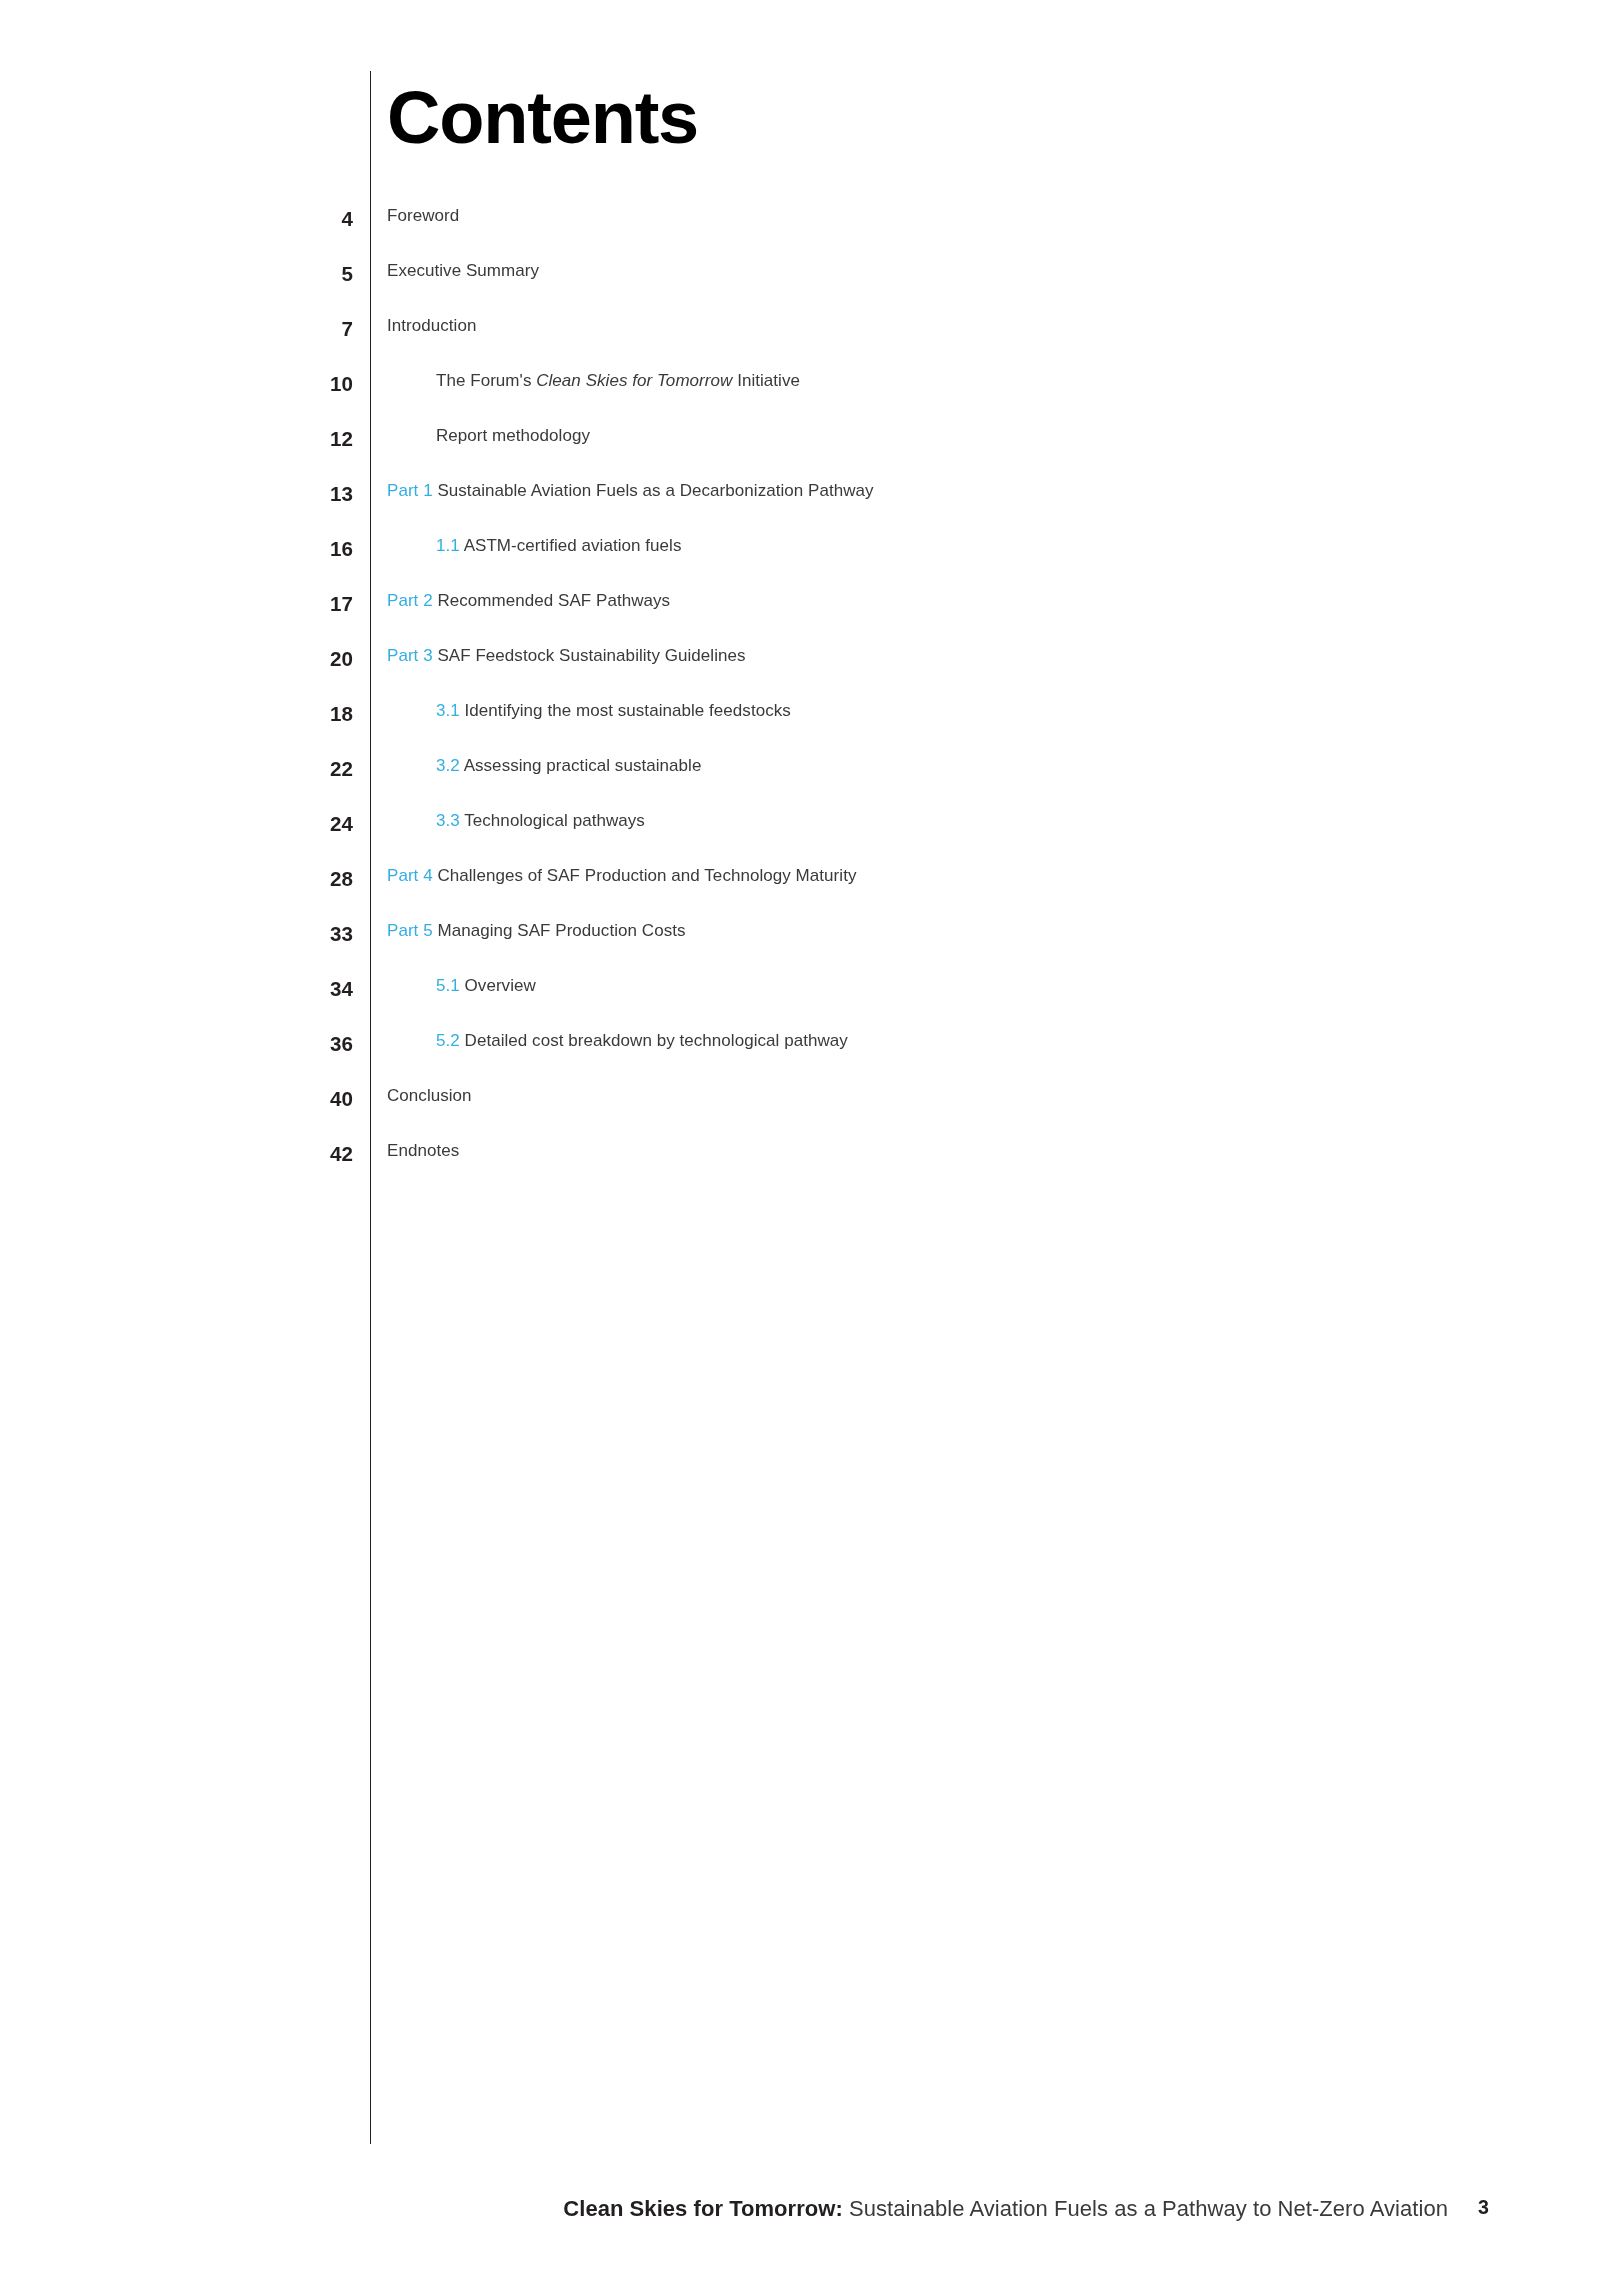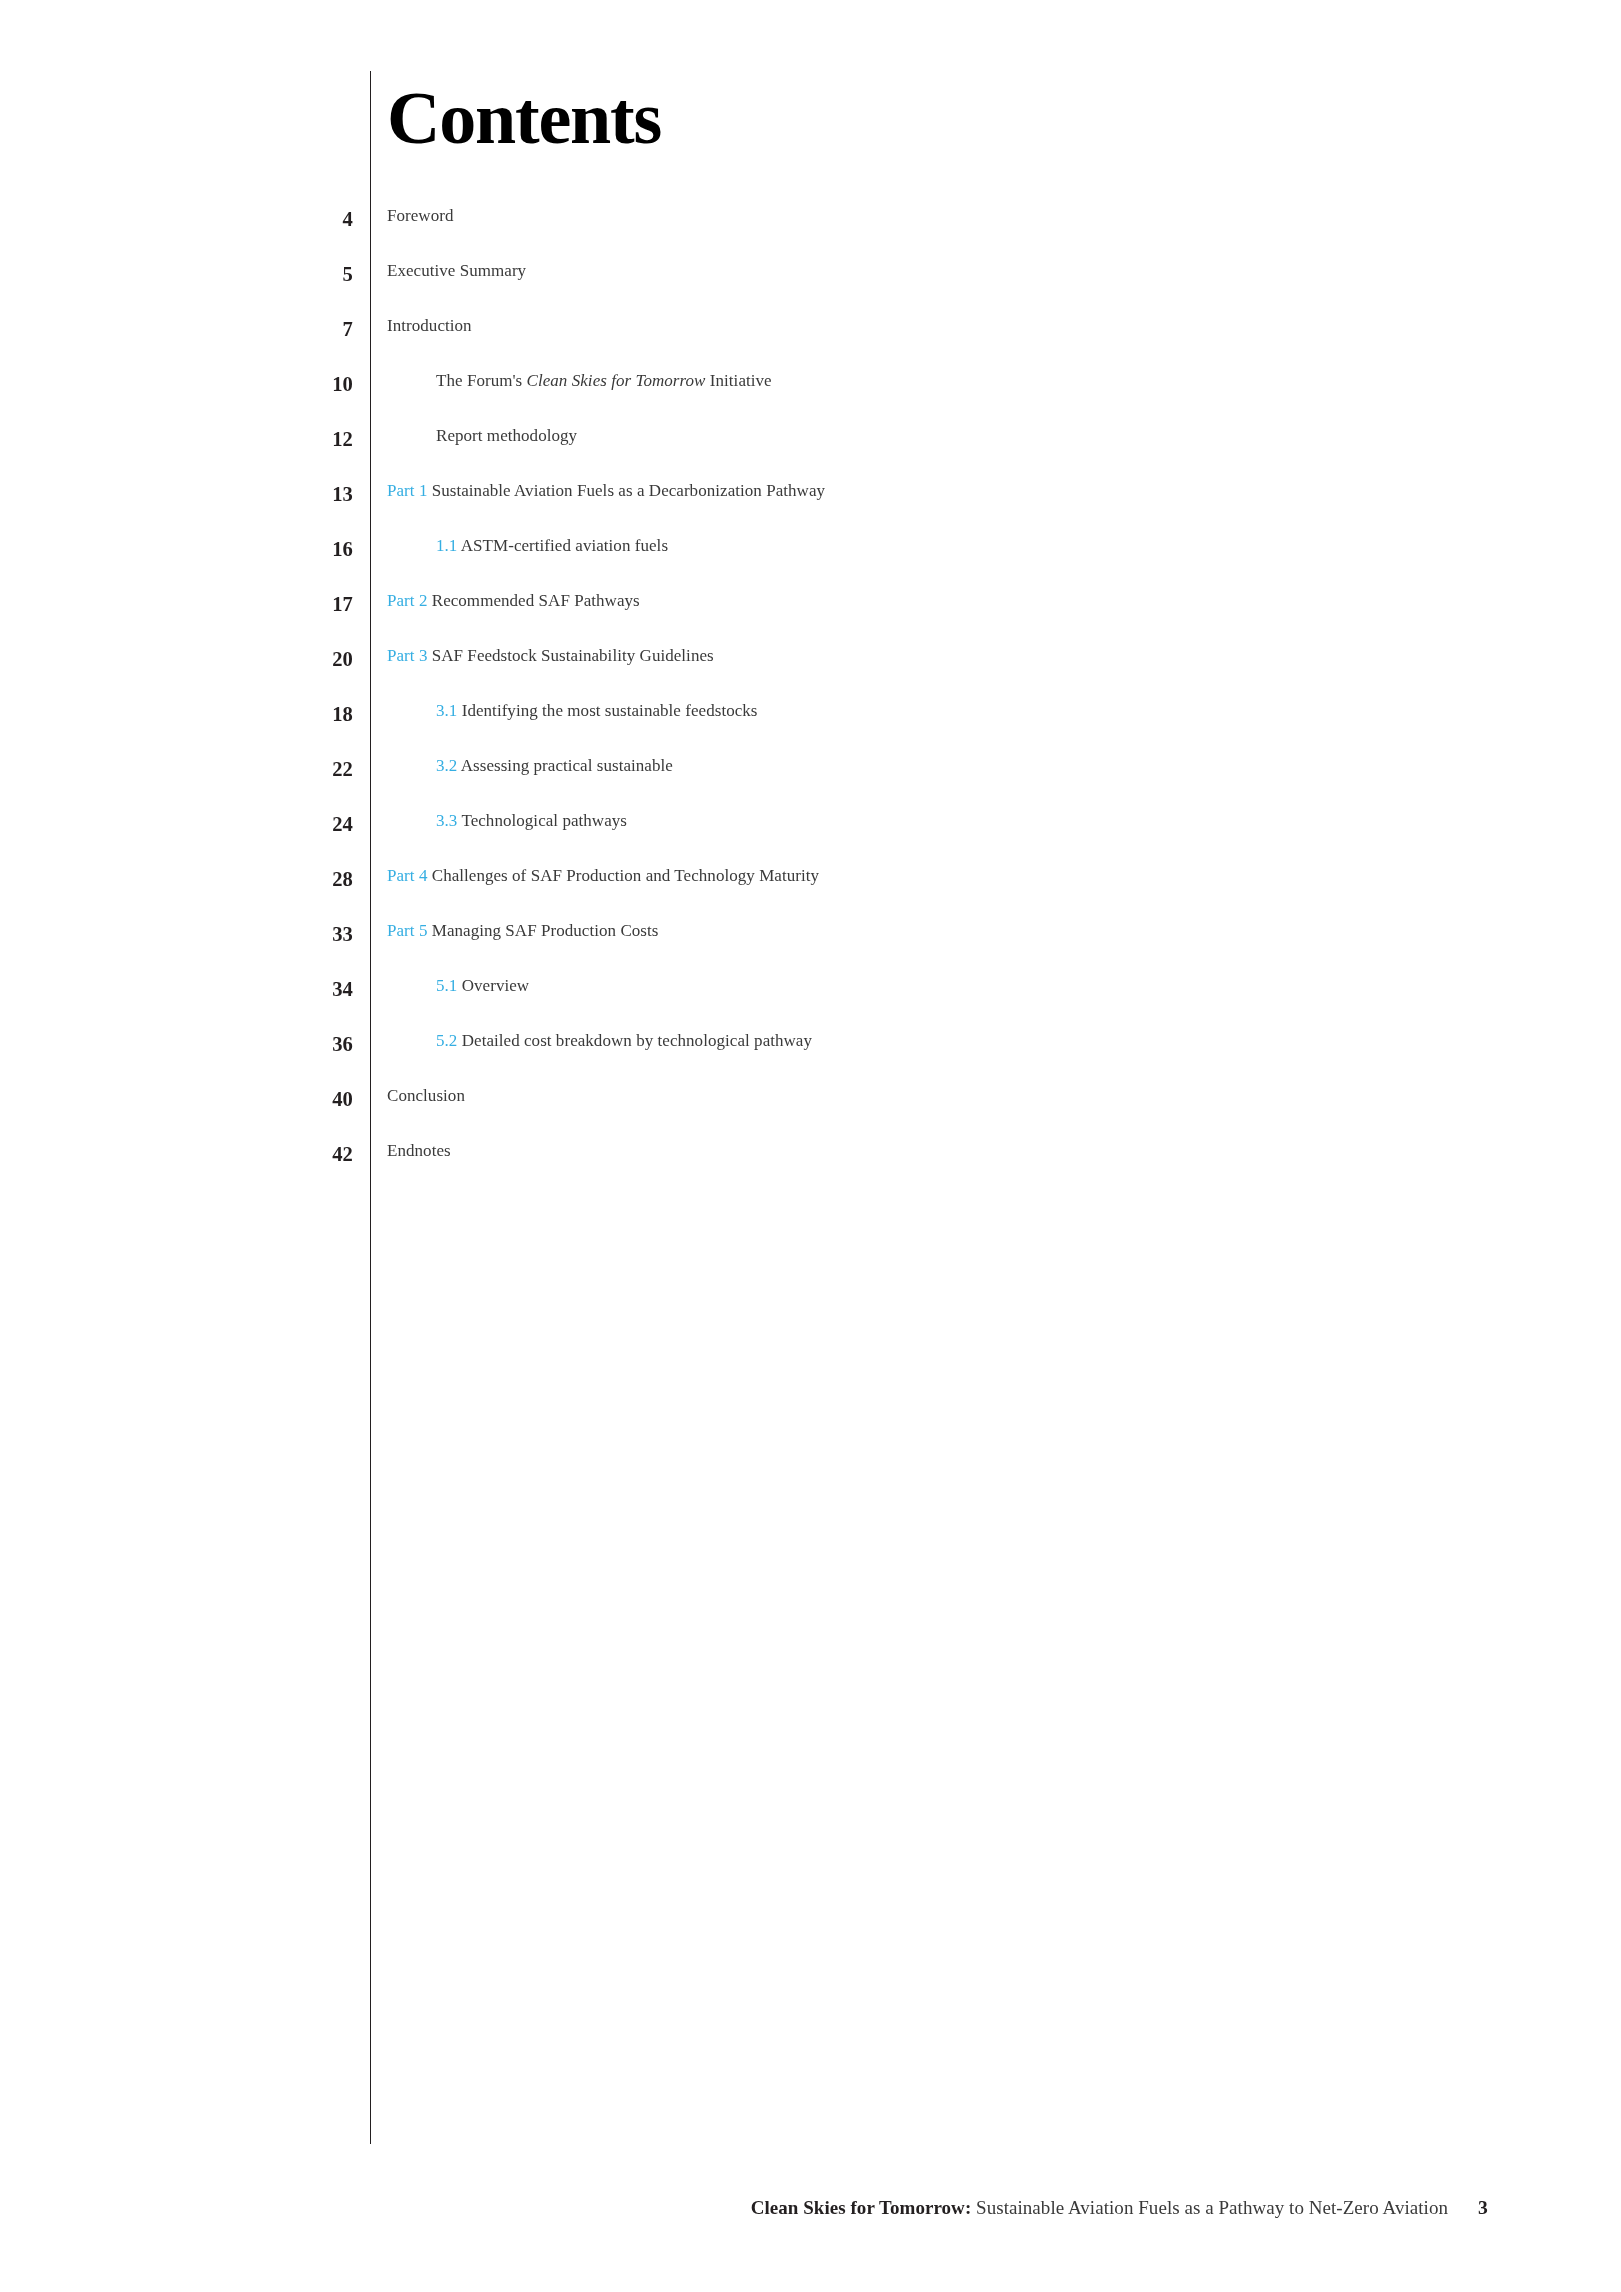--- a/index.html
+++ b/index.html
@@ -6,21 +6,21 @@
     margin: 0;
     padding: 0;
     background: #ffffff;
   }
 
   .page {
     position: relative;
     width: 1621px;
     height: 2293px;
     background: #ffffff;
-    font-family: Liberation Serif, serif;
+    font-family: Liberation Sans, sans-serif;
     overflow: hidden;
   }
 
   
   .contents-title {
     position: absolute;
     left: 387px;
     top: 31px;
     font-size: 74px;
     font-weight: 700;
@@ -95,21 +95,21 @@
     position: absolute;
     left: 0;
     top: 2198px;
     width: 1621px;
   }
 
   .footer-title {
     position: absolute;
     right: 173px;
     top: 0;
-    font-size: 19px;
+    font-size: 22px;
     color: #3a3a3a;
     line-height: 1.0;
     white-space: nowrap;
     letter-spacing: 0.05px;
   }
 
   .footer-title .bold {
     font-weight: 700;
     color: #231f20;
   }

